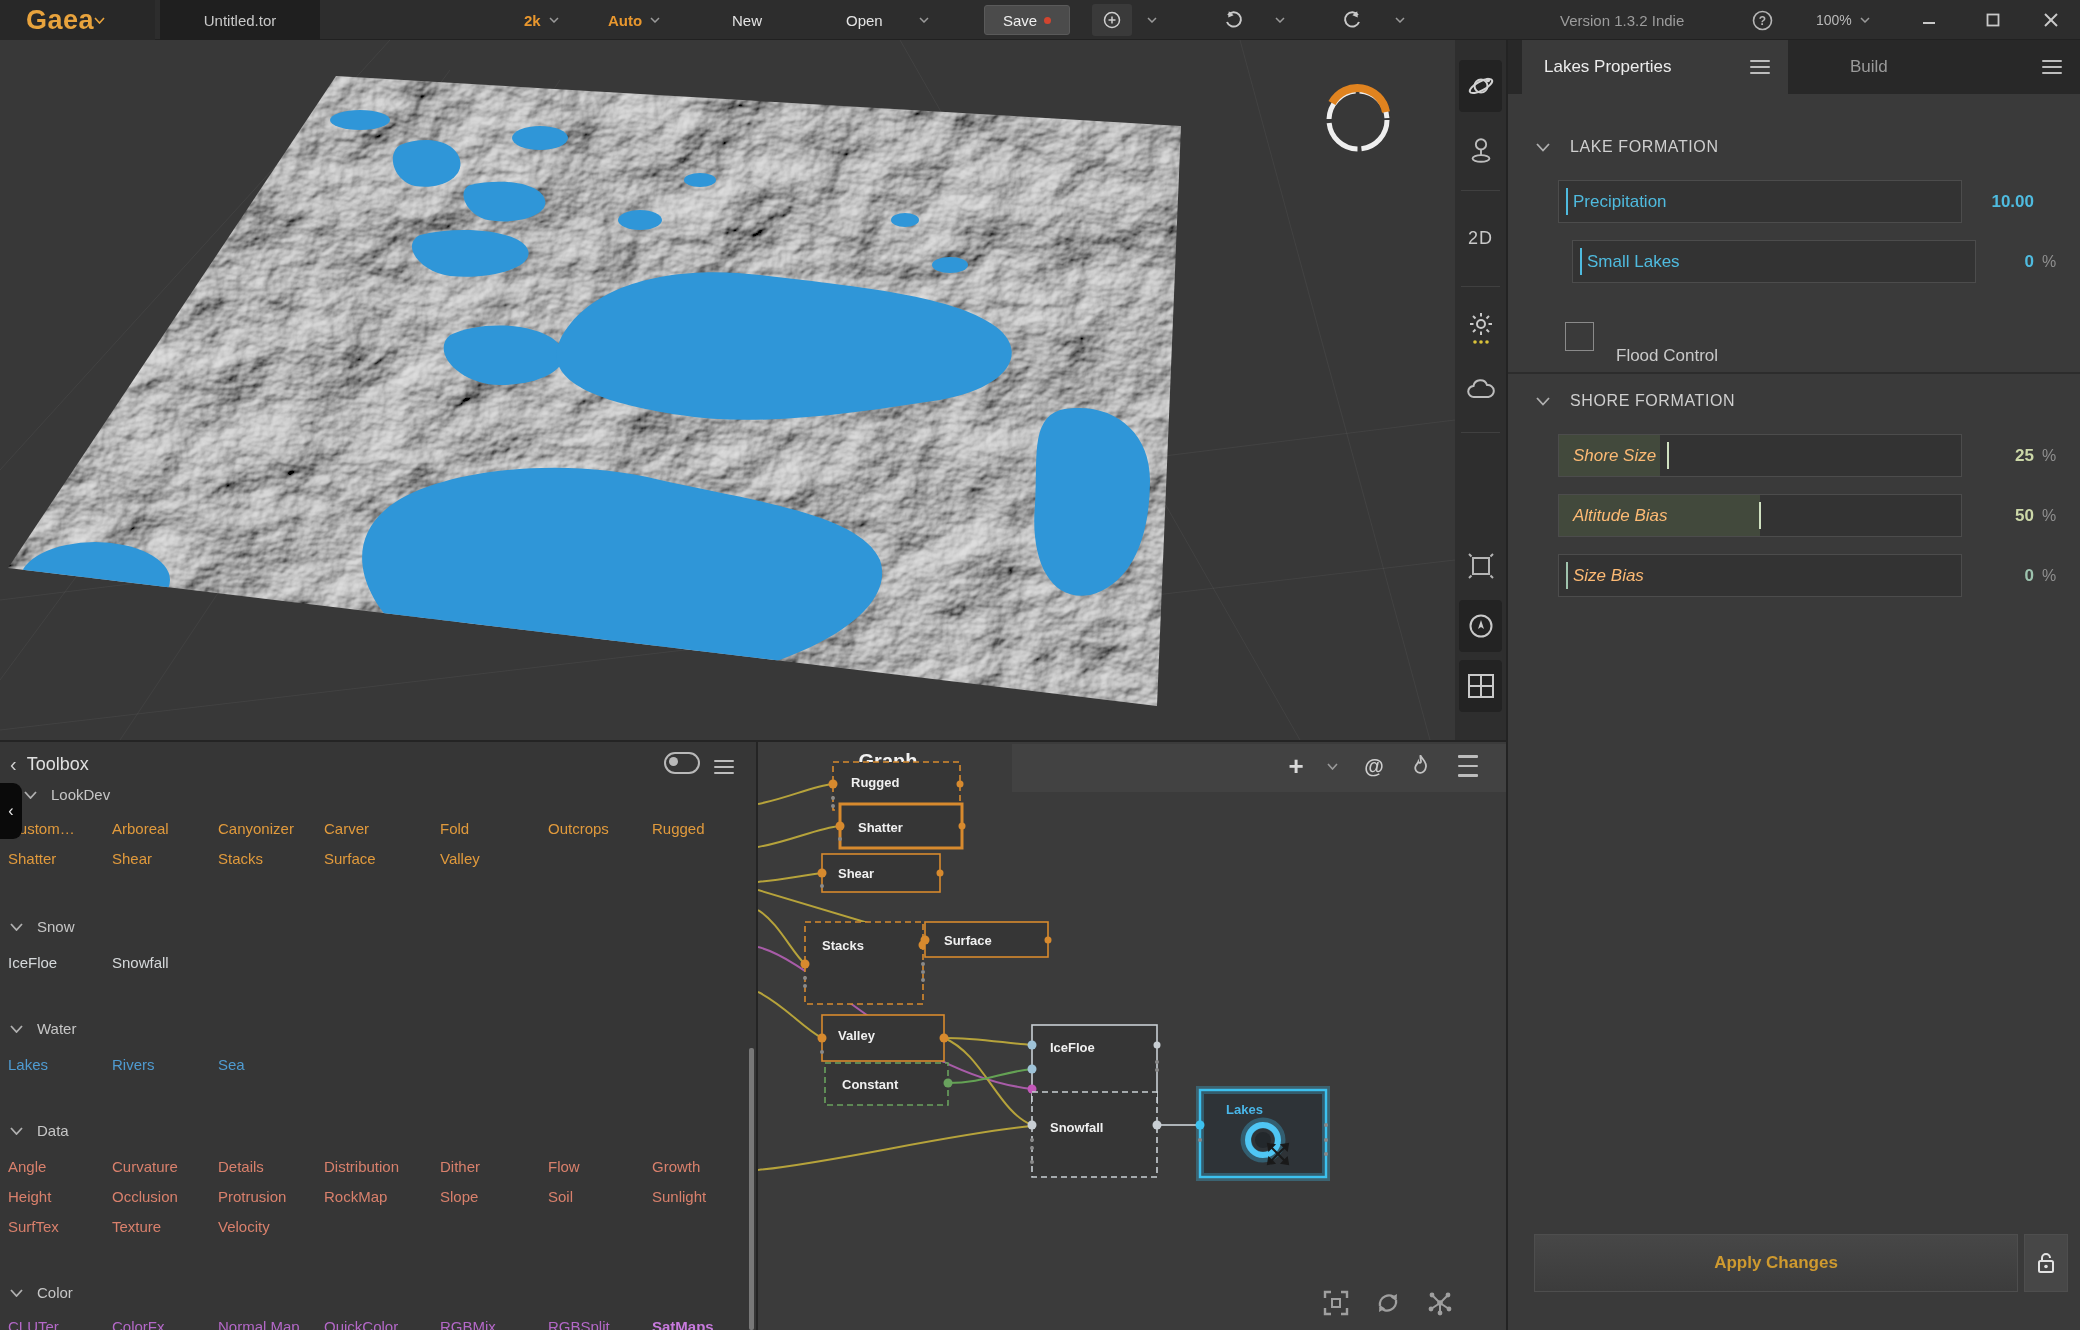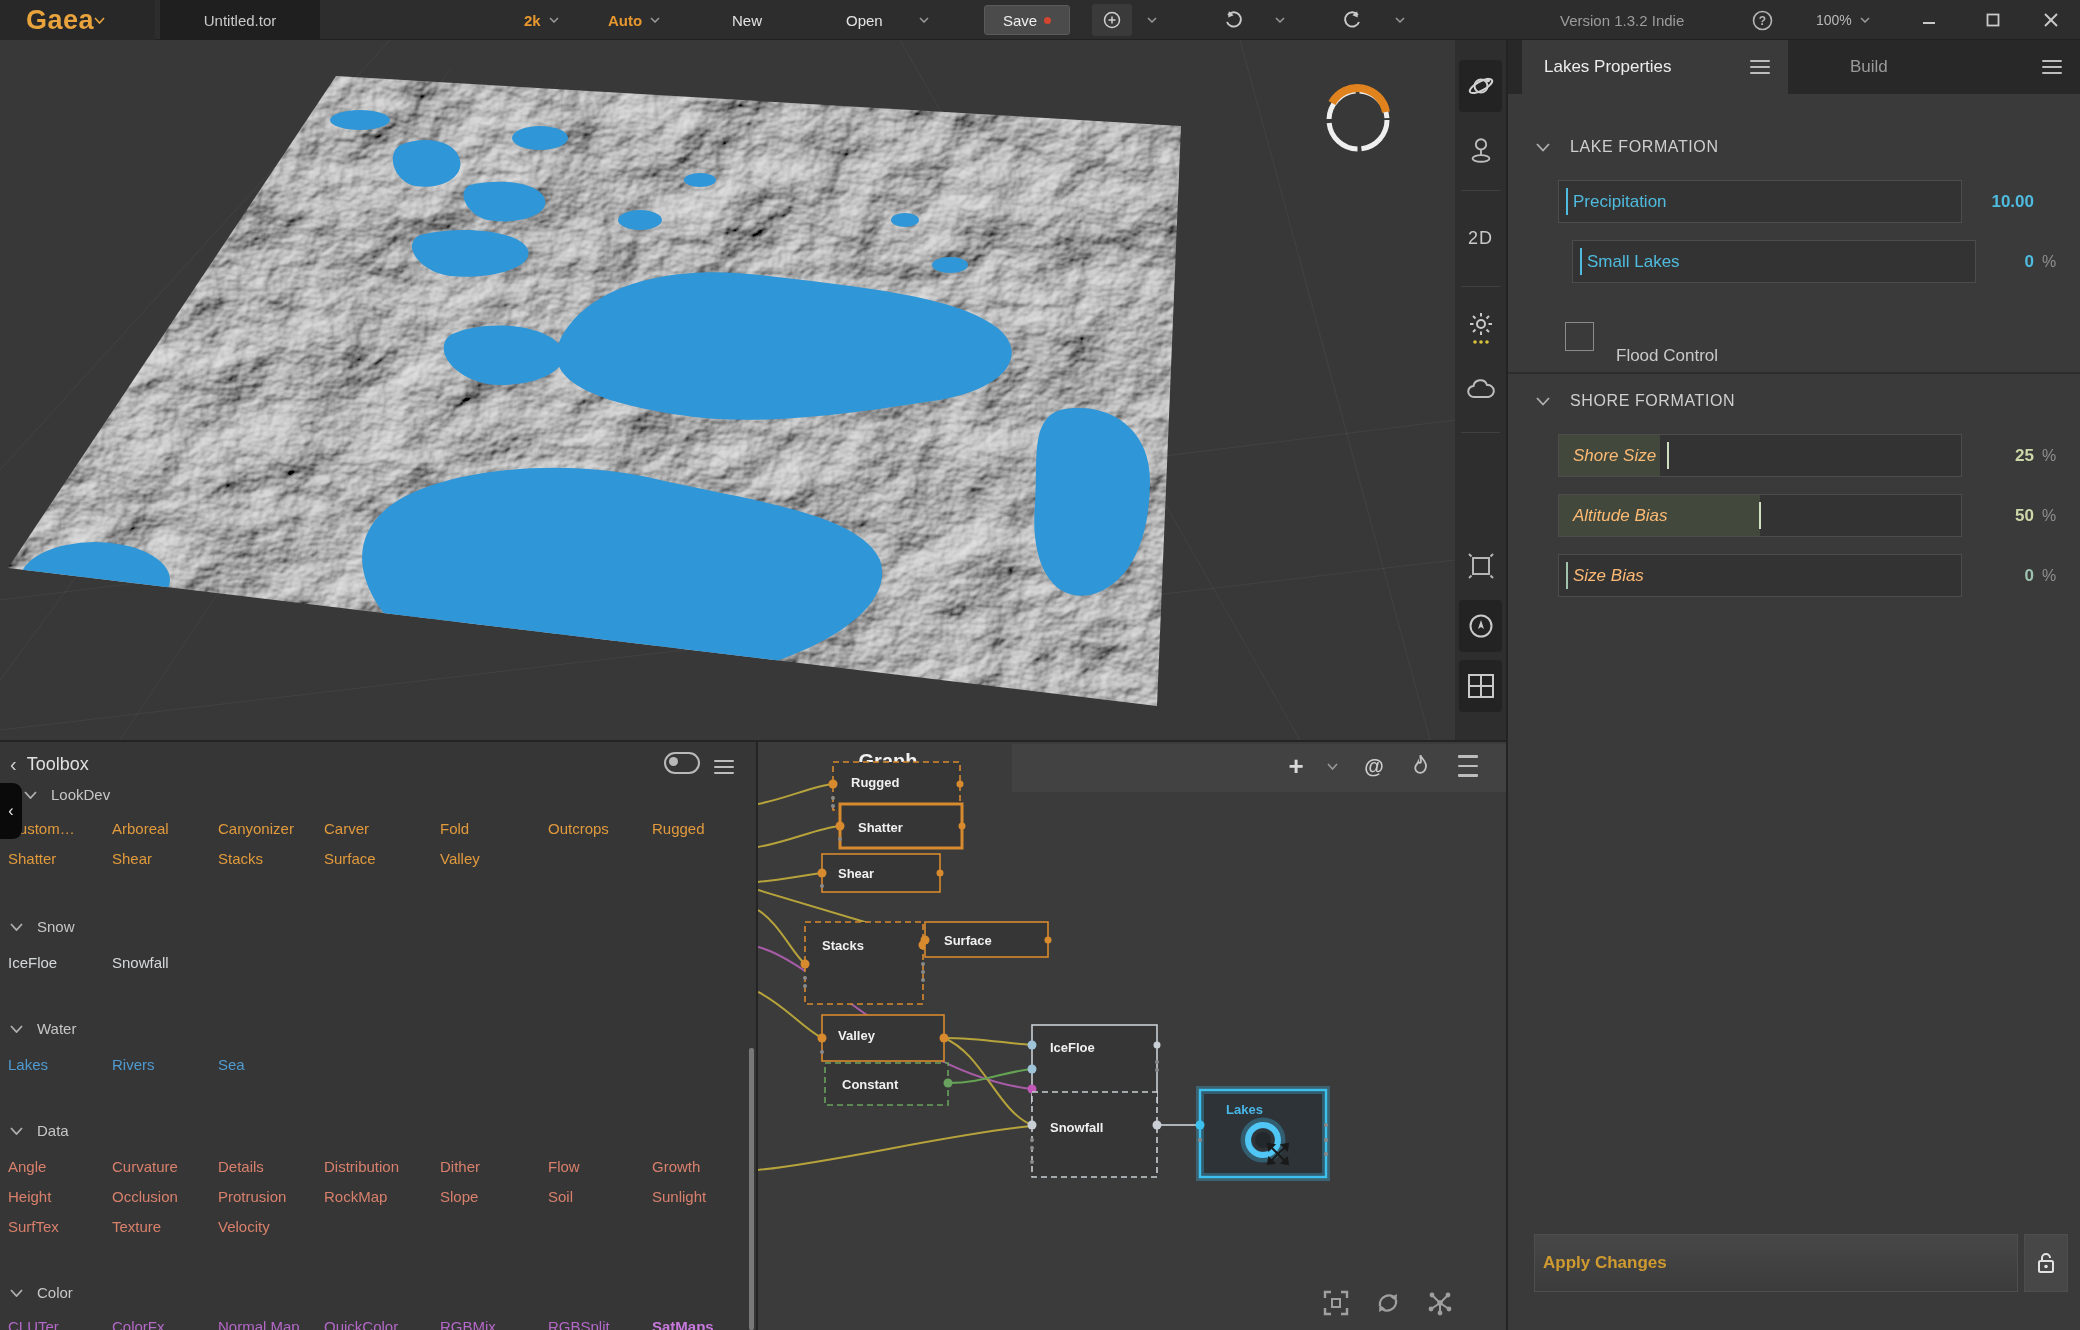--- a/index.html
+++ b/index.html
@@ -71,21 +71,21 @@
   .caret { position:absolute; top:7px; bottom:7px; width:2px; }
   .fval { position:absolute; width:70px; text-align:right; font-size:17px; font-weight:bold; height:43px; line-height:43px; }
   .funit { position:absolute; width:30px; text-align:left; font-size:16px; color:#8f8f8f; height:43px; line-height:43px; padding-left:8px; }
   .cyan { color:#4fbbdf; }
   .pgreen { color:#fdba74;font-style:italic; }
   .vgreen { color:#ccd8a8; }
   .chkrow { position:absolute; left:57px; display:flex; align-items:center; gap:22px; }
   .chkbox { width:29px; height:29px; border:1.5px solid #8a8a8a; background:transparent; }
   .chklabel { color:#c9c9c9; font-size:17px;margin-top:40px; }
   .secdiv { position:absolute; left:0; width:572px; height:2px; background:#2c2c2c; }
-  .apply-btn { position:absolute; left:26px; top:1140px; width:484px; height:58px; background:linear-gradient(#474747,#3c3c3c); border:1px solid #4e4e4e; display:flex; align-items:center; color:#cf9a2f; font-size:17px; font-weight:bold;padding-left:8px; }
+  .apply-btn { position:absolute; left:26px; top:1140px; width:484px; height:58px; background:linear-gradient(#474747,#3c3c3c); border:1px solid #4e4e4e; display:flex; align-items:center; justify-content:center; color:#cf9a2f; font-size:17px; font-weight:bold; }
   .lock-btn { position:absolute; left:516px; top:1140px; width:44px; height:58px; background:#474747; border:1px solid #4e4e4e; display:flex; align-items:center; justify-content:center; }
 
   
   .toggle { width:36px; height:22px; border:2.5px solid #b9b9b9; border-radius:11px; position:relative; }
   .toggle::after { content:""; position:absolute; left:3px; top:3px; width:9px; height:9px; border-radius:50%; background:#b9b9b9; }
 </style>
 </head>
 <body>
 
 <div class="app">

